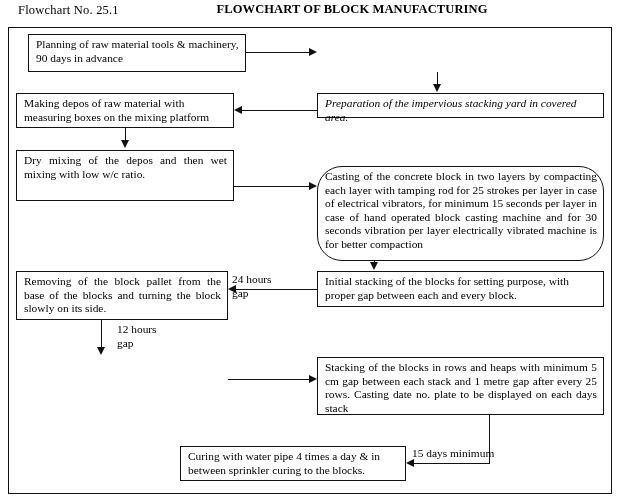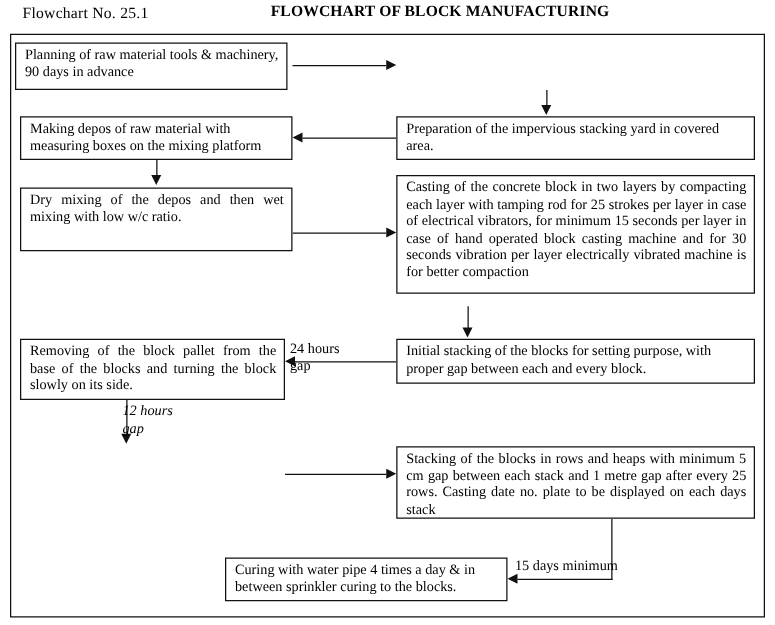--- a/index.html
+++ b/index.html
@@ -66,30 +66,30 @@
 </head>
 <body>
 
 <div class="page">
 
   <div id="chart-label">Flowchart No. 25.1</div>
   <div id="chart-title"><span>FLOWCHART OF BLOCK MANUFACTURING</span></div>
 
   <div id="outer-frame"></div>
 
-  <div class="node nj" style="left:12px;top:34px;width:218px;height:38px;">Planning of raw material tools &amp; machinery, 90 days in advance</div>
+  <div class="node nj" style="left:28px;top:34px;width:218px;height:38px;">Planning of raw material tools &amp; machinery, 90 days in advance</div>
 
 
   <div class="node nj" style="left:16px;top:93px;width:218px;height:35px;">Making depos of raw material with measuring boxes on the mixing platform</div>
 
-  <div class="node nj" style="left:317px;top:93px;width:287px;height:35px;">Preparation of the impervious stacking yard in covered area.</div>
+  <div class="node nj" style="left:317px;top:93px;width:287px;height:25px;font-style:italic;">Preparation of the impervious stacking yard in covered area.</div>
 
   <div class="node" style="left:16px;top:150px;width:218px;height:51px;">Dry mixing of the depos and then wet mixing with low w/c ratio.</div>
 
-  <div class="node" style="left:317px;top:140px;width:287px;height:95px;">Casting of the concrete block in two layers by compacting each layer with tamping rod for 25 strokes per layer in case of electrical vibrators, for minimum 15 seconds per layer in case of hand operated block casting machine and for 30 seconds vibration per layer electrically vibrated machine is for better compaction</div>
+  <div class="node" style="left:317px;top:166px;width:287px;height:95px;border-radius:25px;">Casting of the concrete block in two layers by compacting each layer with tamping rod for 25 strokes per layer in case of electrical vibrators, for minimum 15 seconds per layer in case of hand operated block casting machine and for 30 seconds vibration per layer electrically vibrated machine is for better compaction</div>
 
   <div class="node" style="left:16px;top:271px;width:212px;height:49px;">Removing of the block pallet from the base of the blocks and turning the block slowly on its side.</div>
 
   <div class="node nj" style="left:317px;top:271px;width:287px;height:36px;">Initial stacking of the blocks for setting purpose, with proper gap between each and every block.</div>
 
 
   <div class="node" style="left:317px;top:357px;width:287px;height:58px;">Stacking of the blocks in rows and heaps with minimum 5 cm gap between each stack and 1 metre gap after every 25 rows. Casting date no. plate to be displayed on each days stack</div>
 
   <div class="node nj" style="left:180px;top:446px;width:226px;height:35px;">Curing with water pipe 4 times a day &amp; in between sprinkler curing to the blocks.</div>
 
@@ -111,21 +111,21 @@
   <div class="vline" style="left:374px;top:245px;height:18px;"></div>
   <div class="arrow down" style="left:370px;top:262px;"></div>
 
   <div class="hline" style="left:236px;top:289px;width:81px;"></div>
   <div class="arrow left" style="left:228px;top:285px;"></div>
   <div class="edge-label" style="left:232px;top:272px;width:80px;">24 hours
 gap</div>
 
   <div class="vline" style="left:101px;top:320px;height:28px;"></div>
   <div class="arrow down" style="left:97px;top:347px;"></div>
-  <div class="edge-label" style="left:98px;top:322px;width:80px;font-style:italic;">12 hours
+  <div class="edge-label" style="left:117px;top:322px;width:80px;">12 hours
 gap</div>
 
   <div class="hline" style="left:228px;top:379px;width:81px;"></div>
   <div class="arrow right" style="left:309px;top:375px;"></div>
 
   <div class="vline" style="left:489px;top:415px;height:49px;"></div>
   <div class="hline" style="left:414px;top:463px;width:76px;"></div>
   <div class="arrow left" style="left:406px;top:459px;"></div>
   <div class="edge-label" style="left:412px;top:446px;width:120px;">15 days minimum</div>
 

